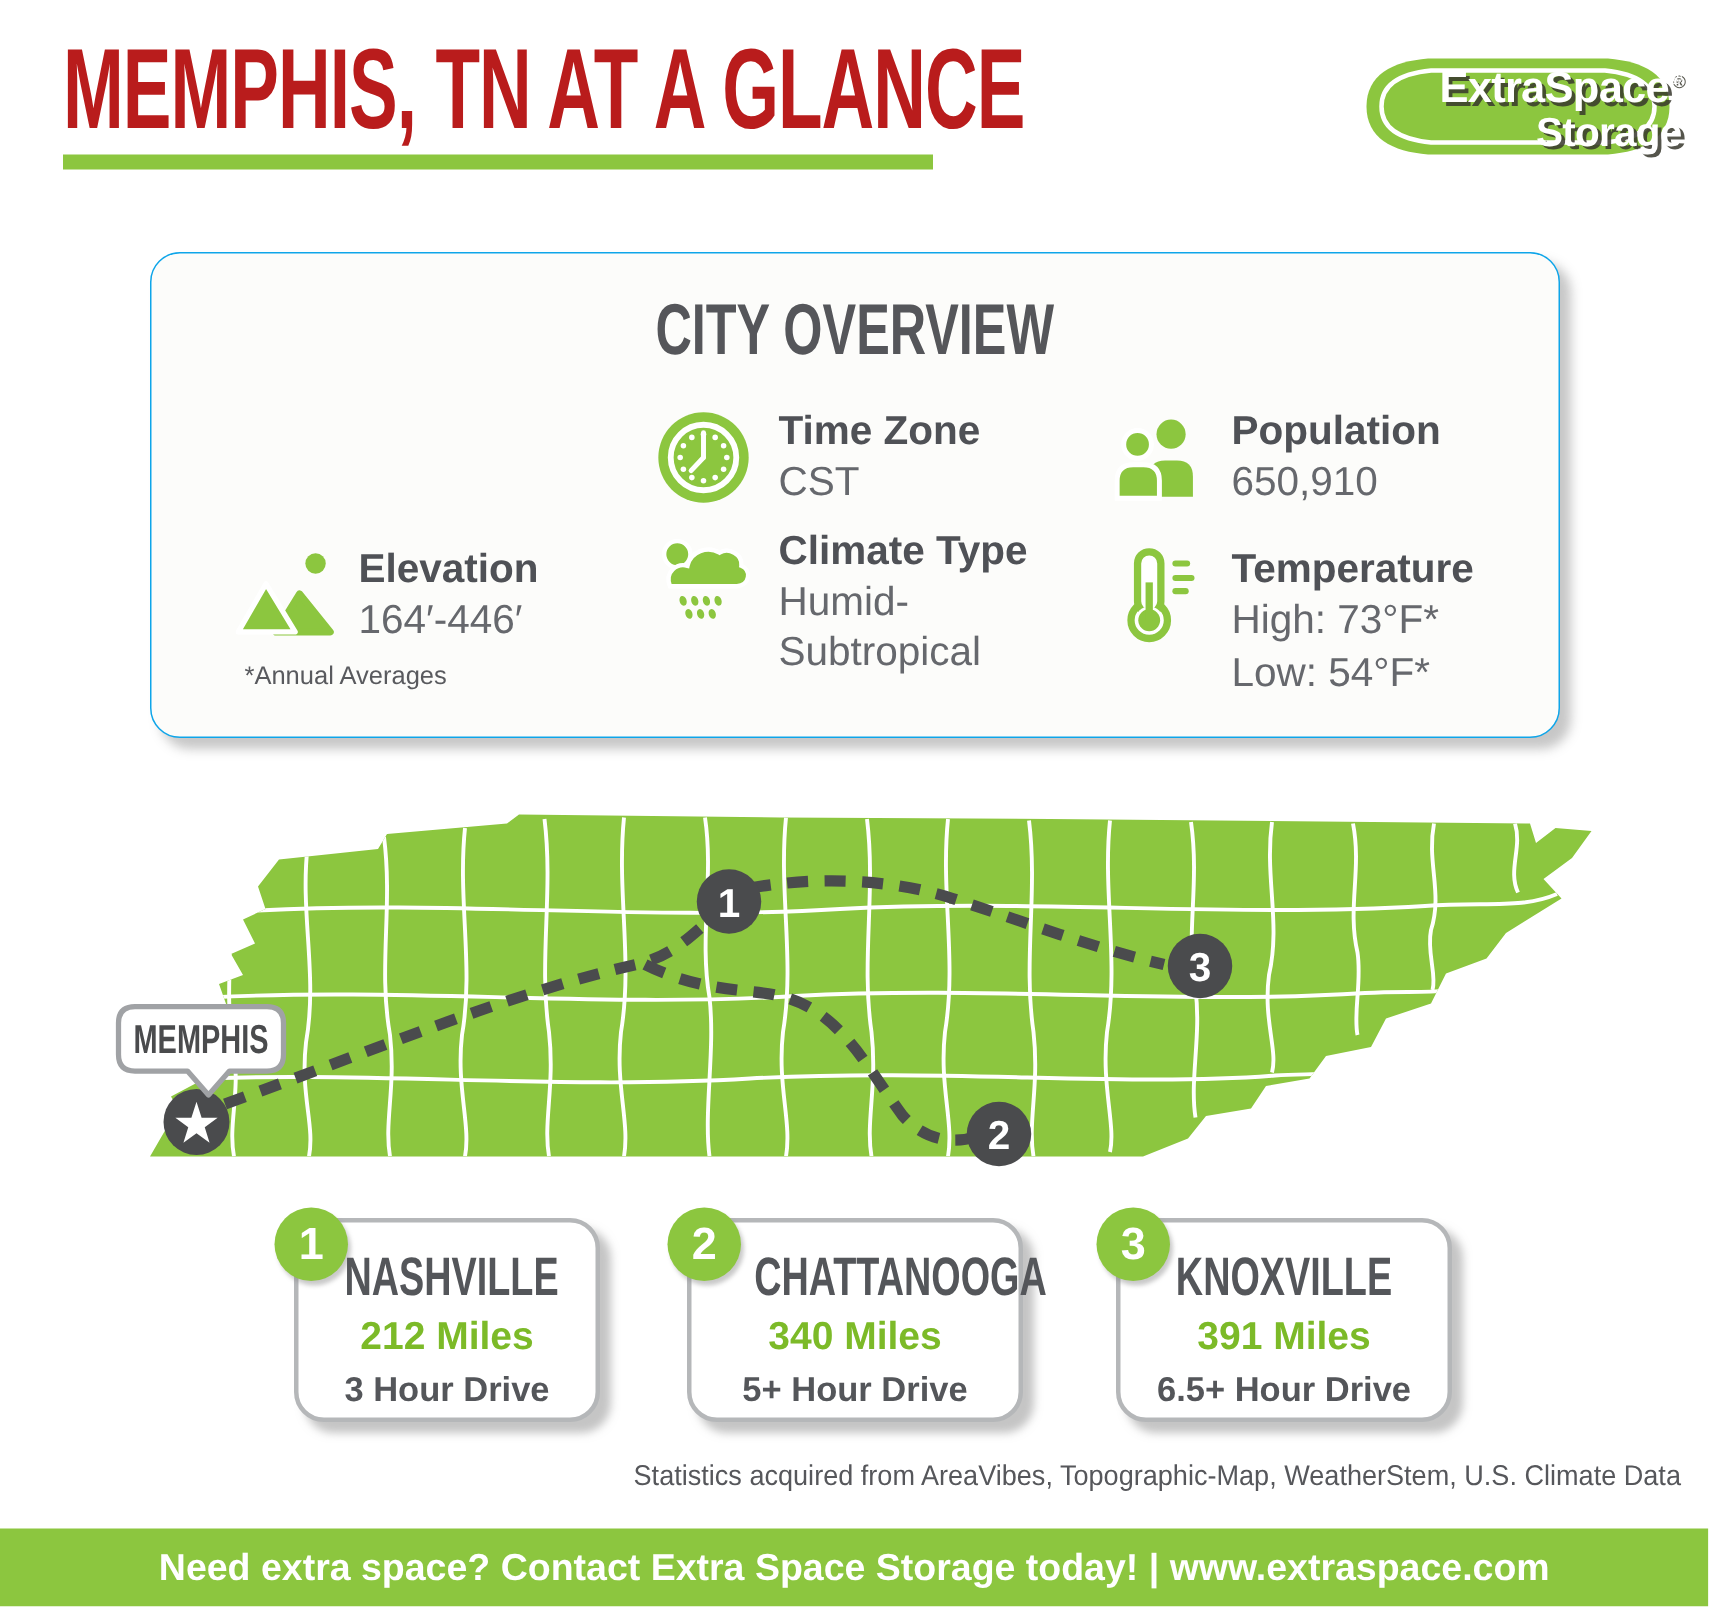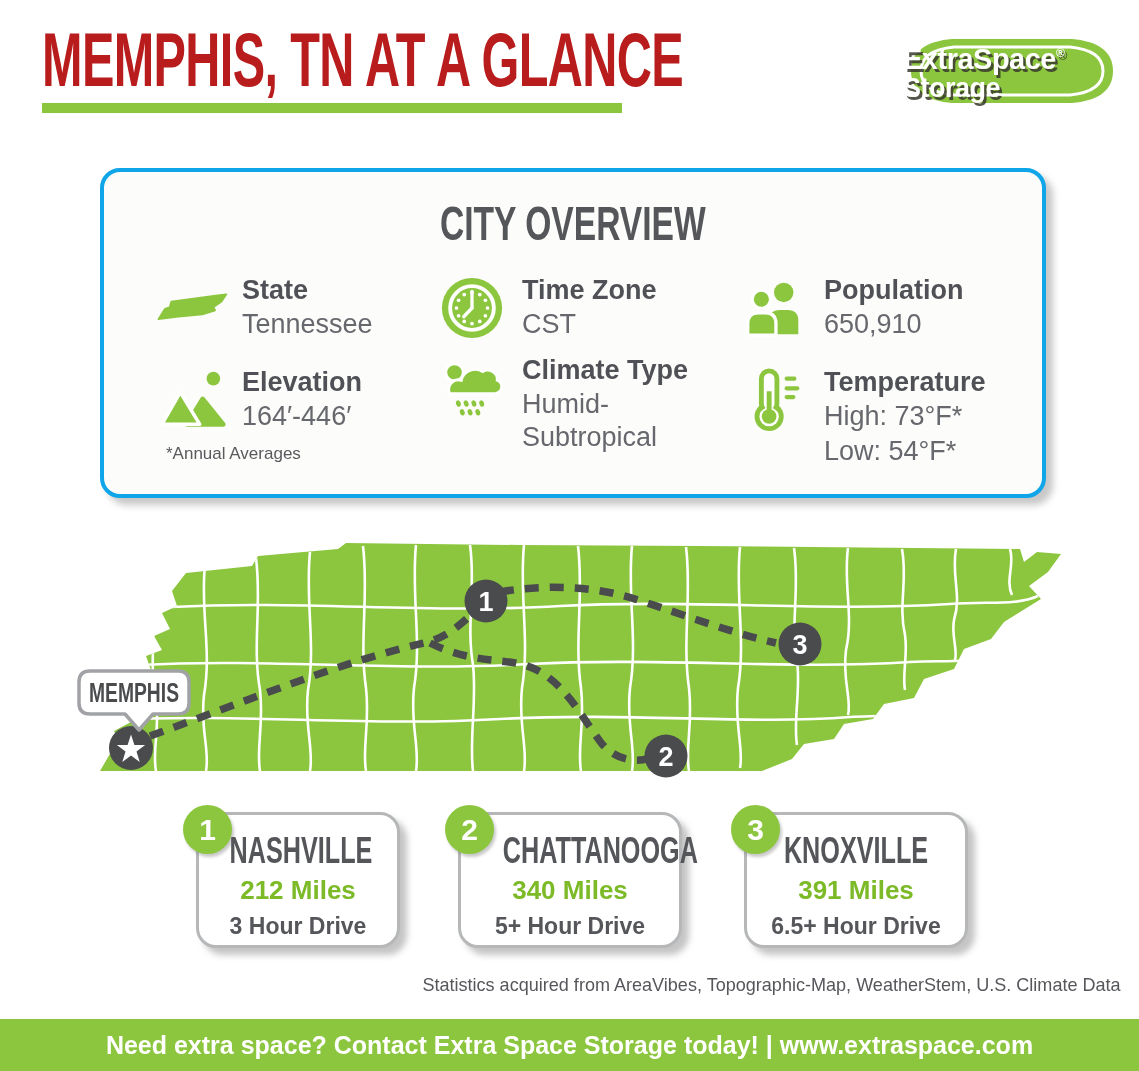--- a/index.html
+++ b/index.html
@@ -7,29 +7,29 @@
         font-family:"Liberation Sans",sans-serif;color:#55565A;}
   .cond{display:inline-block;transform:scaleX(0.70);transform-origin:center;white-space:nowrap;}
   .cond-left{display:inline-block;transform:scaleX(0.64);transform-origin:left center;white-space:nowrap;}
 
   
   .main-title{position:absolute;left:42px;top:22px;font-size:76px;font-weight:bold;
               color:#b91c1c;line-height:1.0;letter-spacing:-1px;}
   .title-underline{position:absolute;left:42px;top:103px;width:580px;height:10px;background:#8CC63F;}
   .logo{position:absolute;left:903px;top:28px;width:218px;height:88px;}
   .logo svg{position:absolute;left:0;top:0;}
-  .logo-text{position:absolute;left:0;top:0;width:100%;text-align:left;color:#fff;font-weight:bold;
+  .logo-text{position:absolute;left:0;top:0;width:100%;text-align:right;color:#fff;font-weight:bold;
              text-shadow:2.5px 2.5px 0 rgba(55,55,45,0.85);letter-spacing:-0.5px;}
   .logo-l1{top:15px;font-size:29px;}
   .logo-l2{top:45px;font-size:27px;}
   .logo-reg{font-size:12px;vertical-align:12px;}
 
   
   .overview-card{position:absolute;left:100px;top:168px;width:938px;height:322px;background:#FCFCFA;
-                 border:4px solid #0ea5e9;border-radius:20px;box-shadow:7px 7px 7px rgba(130,130,130,0.45);}
+                 border:1px solid #0ea5e9;border-radius:20px;box-shadow:7px 7px 7px rgba(130,130,130,0.45);}
   .overview-title{position:absolute;left:0;top:24px;width:100%;text-align:center;font-size:48px;
                   font-weight:bold;color:#55565A;}
   .stat{position:absolute;display:flex;align-items:flex-start;}
   .stat-icon{width:72px;height:72px;flex:0 0 72px;display:flex;align-items:center;justify-content:center;}
   .stat-text{margin-left:14px;padding-top:2px;}
   .stat-label{font-size:27px;font-weight:bold;color:#4F5156;line-height:32px;}
   .stat-value{font-size:27px;color:#66686D;line-height:33px;margin-top:2px;}
   .stat-value.wrap{max-width:160px;}
   .overview-note{position:absolute;left:62px;top:272px;font-size:17px;color:#595A5E;}
 
@@ -77,31 +77,20 @@
     </svg>
     <div class="logo-text logo-l1"><span>ExtraSpace</span><span class="logo-reg">®</span></div>
     <div class="logo-text logo-l2">Storage</div>
   </div>
 
   <div class="overview-card">
     <div class="overview-title">
       <span class="cond">CITY OVERVIEW</span>
     </div>
 
-    <div class="stat s1">
-      <div class="stat-icon">
-        <svg width="78" height="40" viewBox="0 0 90 40">
-          <path d="M 3,34 L 11,21 L 17,19 L 19,12 L 77,4 L 88,3 L 82,12 L 72,19 L 74,23 L 58,28 L 28,31 Z" fill="#8CC63F" stroke="#8CC63F" stroke-width="2" stroke-linejoin="round"></path>
-        </svg>
-      </div>
-      <div class="stat-text">
-        <div class="stat-label">State</div>
-        <div class="stat-value">Tennessee</div>
-      </div>
-    </div>
 
     <div class="stat s2">
       <div class="stat-icon">
         <svg width="68" height="68" viewBox="0 0 70 70">
           <circle cx="35" cy="35" r="31" fill="#8CC63F"></circle>
           <circle cx="35" cy="35" r="22.5" fill="none" stroke="#ffffff" stroke-width="4"></circle>
           <g fill="#ffffff">
             <circle cx="35" cy="19" r="1.9"></circle>
               <circle cx="43" cy="21.2" r="1.9"></circle>
             <circle cx="48.8" cy="27" r="1.9"></circle>

